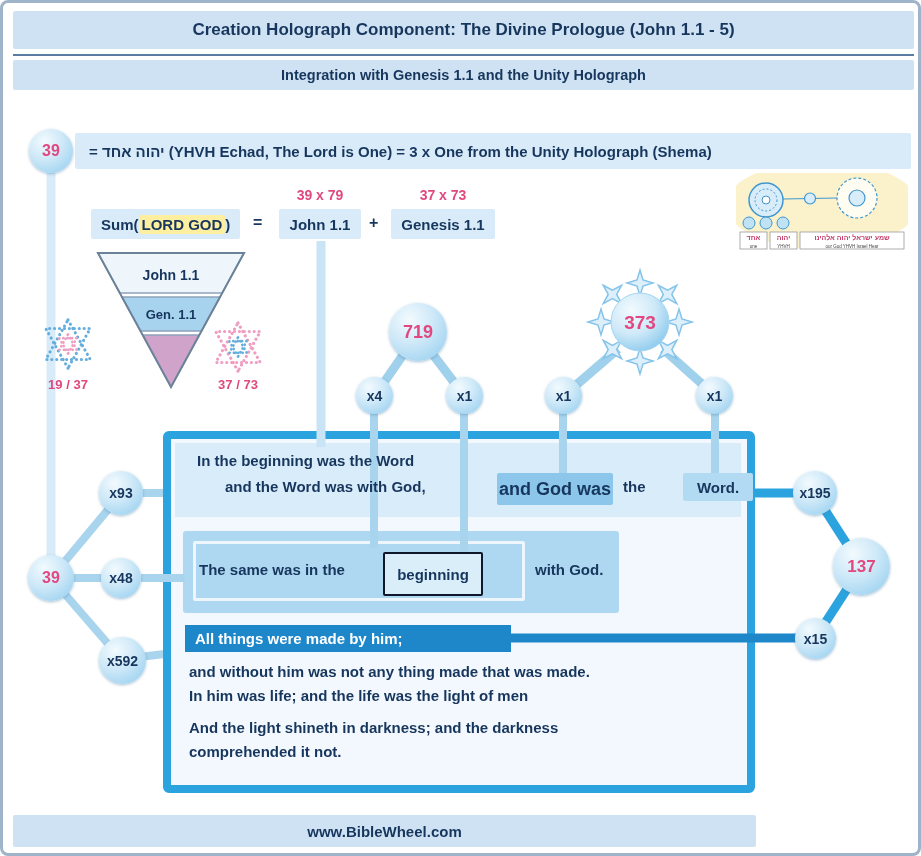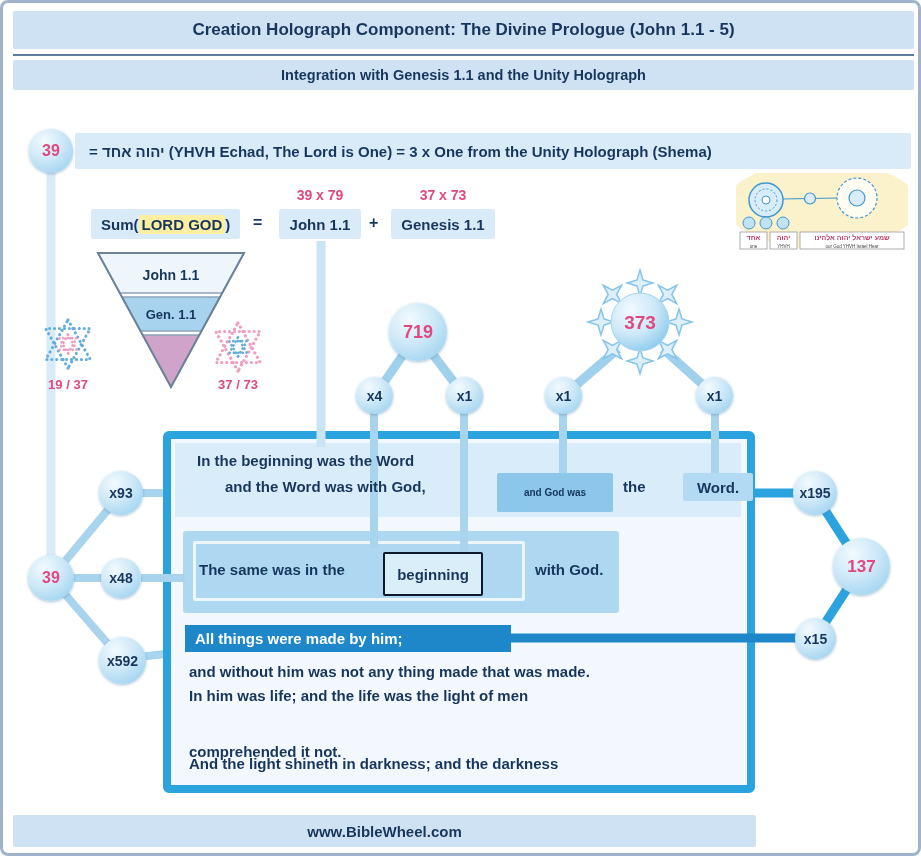--- a/index.html
+++ b/index.html
@@ -55,34 +55,34 @@
     <line x1="461" y1="398" x2="461" y2="556" stroke="#a9d4ee" stroke-width="8"></line>
     <line x1="560" y1="398" x2="560" y2="478" stroke="#a9d4ee" stroke-width="8"></line>
     <line x1="712" y1="398" x2="712" y2="478" stroke="#a9d4ee" stroke-width="8"></line>
     <line x1="138" y1="575" x2="182" y2="575" stroke="#a9d4ee" stroke-width="8"></line>
     <line x1="505" y1="635" x2="800" y2="635" stroke="#1d87ca" stroke-width="9"></line>
   </svg>
 
   <div class="abs navy" style="left:194px;top:449px;font-size:15px;">In the beginning was the Word</div>
   <div class="abs" style="left:222px;top:470px;width:530px;height:28px;">
     <span class="abs navy" style="left:0;top:5px;font-size:15px;">and the Word was with God,</span>
-    <span class="abs hl" style="left:272px;top:0;width:116px;height:39px;background:#8cc6ea;font-size:10px;">and God was</span>
+    <span class="abs hl" style="left:272px;top:0;width:116px;height:32px;background:#8cc6ea;font-size:18px;">and God was</span>
     <span class="abs navy" style="left:398px;top:5px;font-size:15px;">the</span>
     <span class="abs hl" style="left:458px;top:0;width:70px;height:28px;background:#b3daf3;font-size:15px;">Word.</span>
   </div>
 
   <span class="abs navy" style="left:196px;top:558px;font-size:15px;">The same was in the</span>
   <span class="abs hl" style="left:380px;top:549px;width:100px;height:44px;background:#d9eef9;border:2px solid #0f172a;font-size:15px;">beginning</span>
   <span class="abs navy" style="left:532px;top:558px;font-size:15px;">with God.</span>
 
   <div class="abs navy" style="left:186px;top:660px;font-size:15px;">and without him was not any thing made that was made.</div>
 
   <div class="abs" style="left:192px;top:622px;height:27px;line-height:27px;color:#ffffff;font-weight:bold;font-size:15px;">All things were made by him;</div>
   <div class="abs navy" style="left:186px;top:684px;font-size:15px;">In him was life; and the life was the light of men</div>
-  <div class="abs navy" style="left:186px;top:752px;font-size:15px;">And the light shineth in darkness; and the darkness</div>
+  <div class="abs navy" style="left:186px;top:716px;font-size:15px;">And the light shineth in darkness; and the darkness</div>
   <div class="abs navy" style="left:186px;top:740px;font-size:15px;">comprehended it not.</div>
 
   <div class="abs bar" style="left:10px;top:8px;width:901px;height:38px;font-size:17px;">Creation Holograph Component: The Divine Prologue (John 1.1 - 5)</div>
   <div class="abs" style="left:10px;top:51px;width:901px;height:2px;background:#5b7da3;"></div>
   <div class="abs bar" style="left:10px;top:57px;width:901px;height:30px;font-size:14.5px;">Integration with Genesis 1.1 and the Unity Holograph</div>
 
   <div class="circle" style="left:26px;top:126px;width:44px;height:44px;font-size:16px;color:#e0487f;">39</div>
   <div class="abs lightbox" style="left:72px;top:130px;width:836px;height:36px;font-size:15px;padding-left:14px;">= יהוה אחד  (YHVH Echad, The Lord is One) = 3 x One from the Unity Holograph (Shema)</div>
 
   <div class="abs pink" style="left:282px;top:184px;width:70px;text-align:center;font-size:14px;">39 x 79</div>

